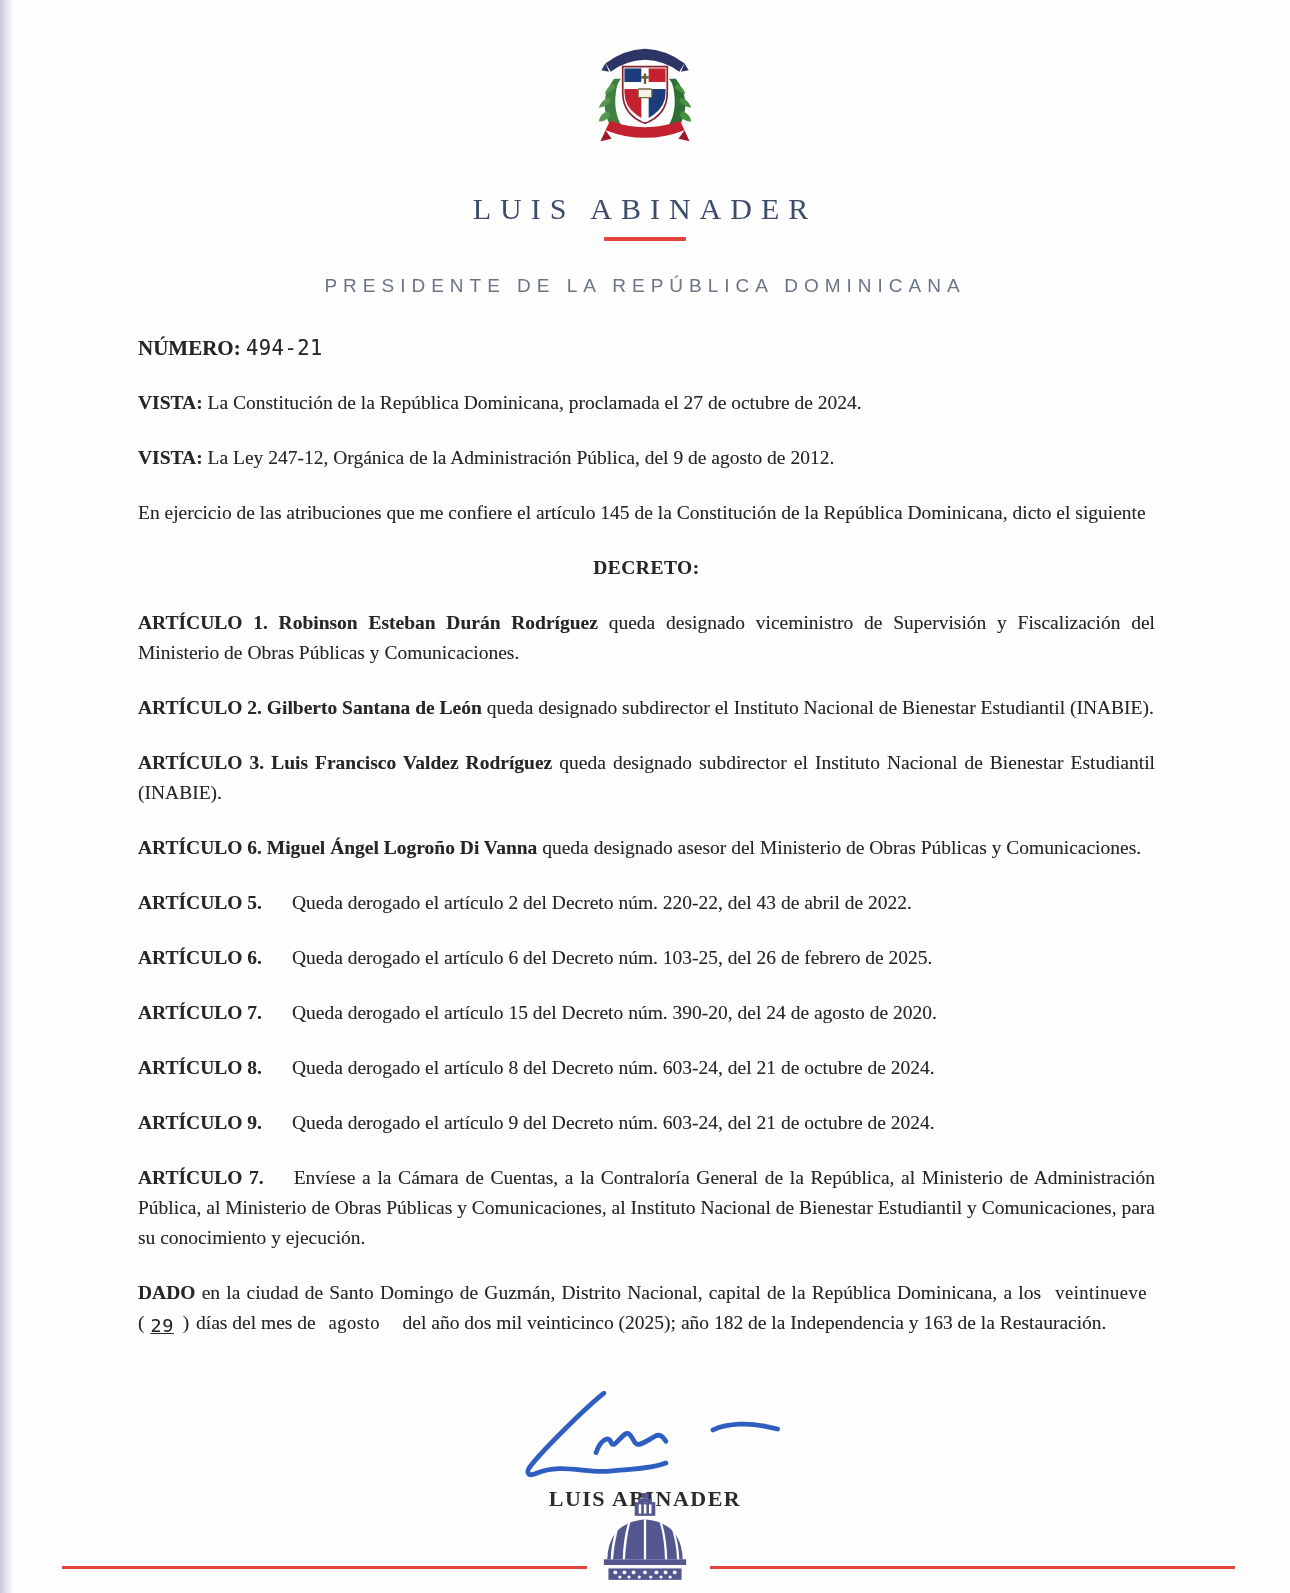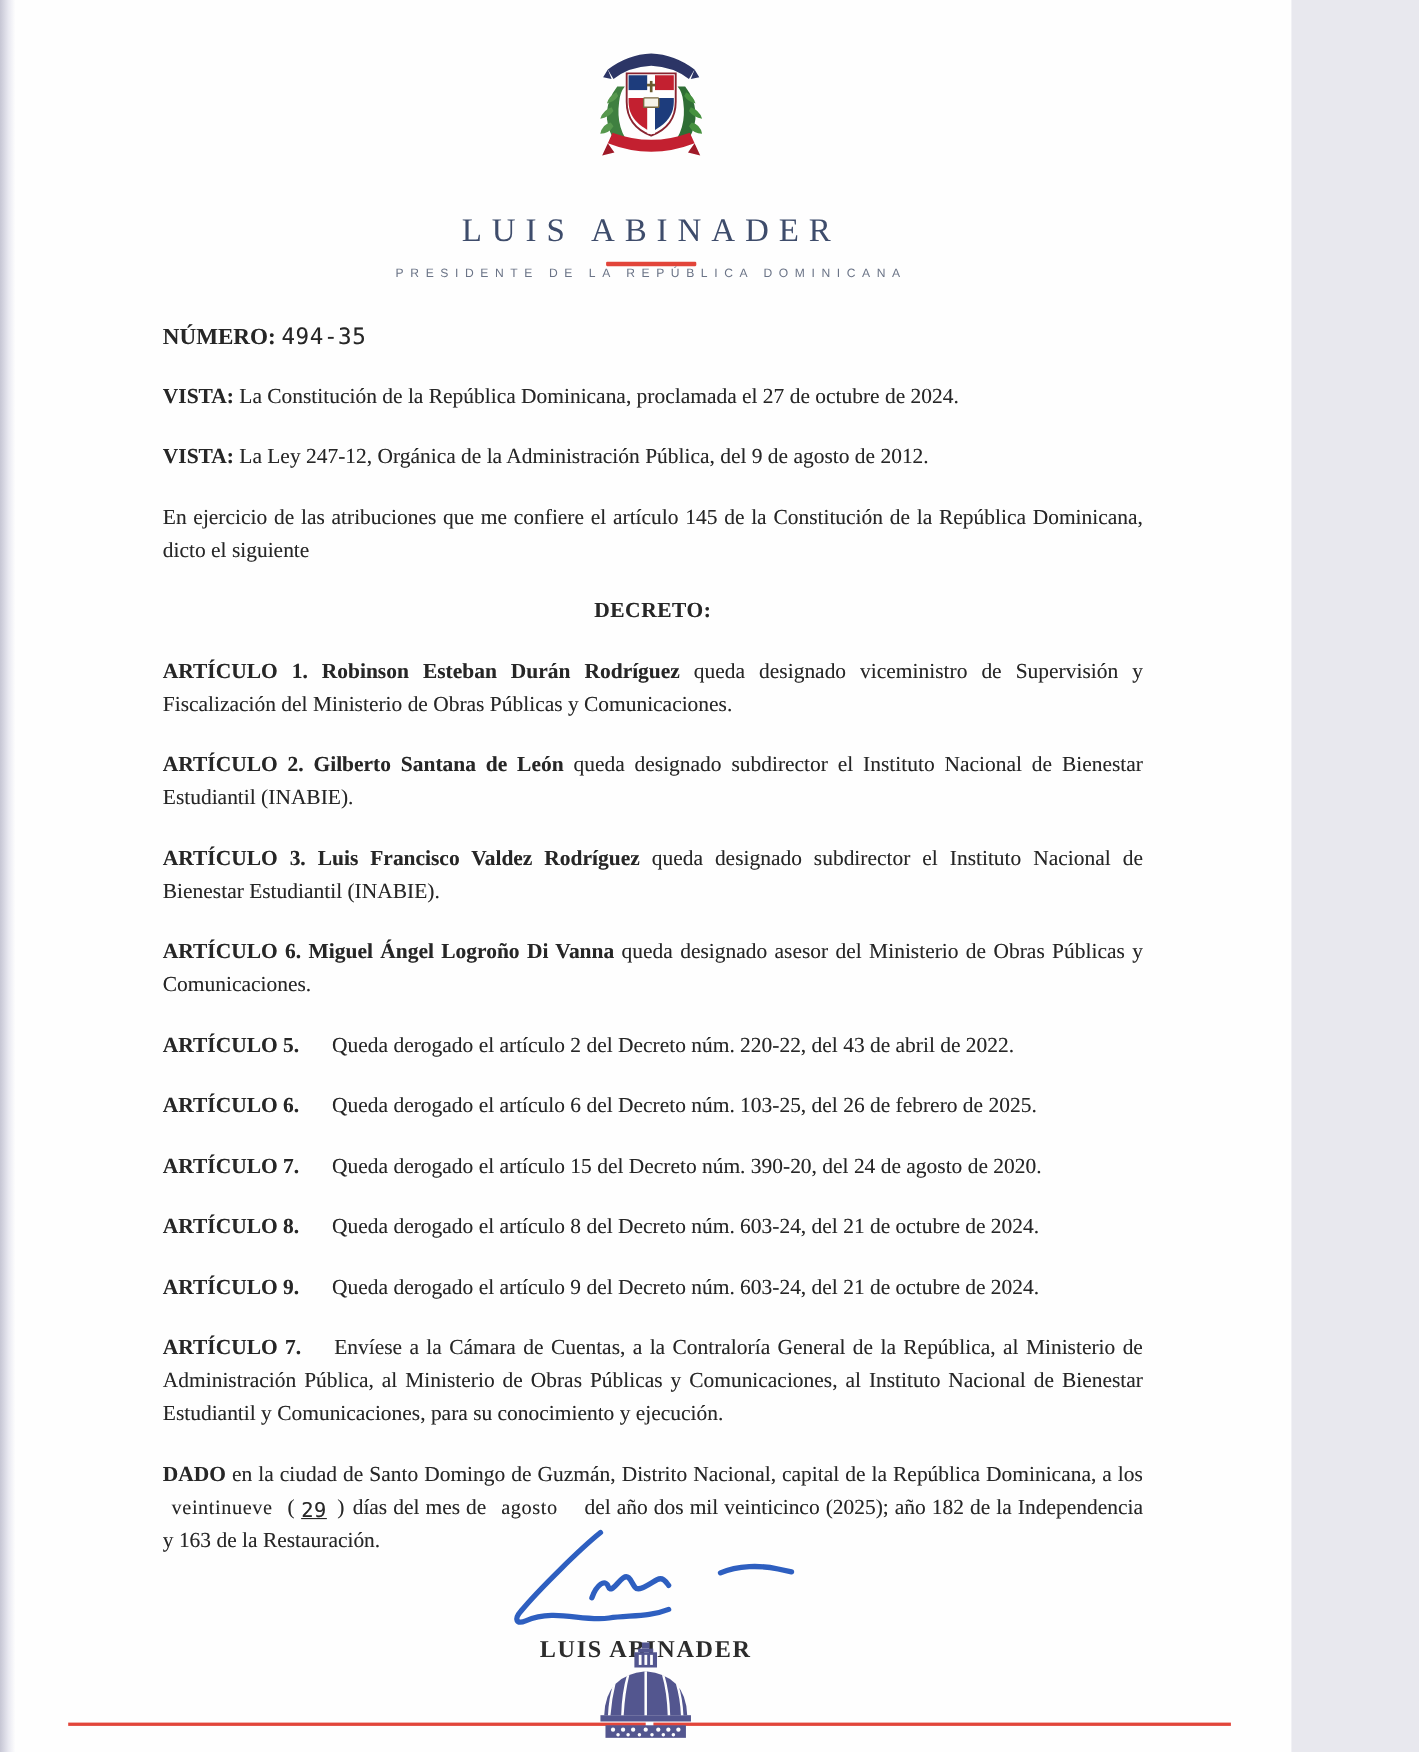--- a/index.html
+++ b/index.html
@@ -1,45 +1,44 @@
 <!DOCTYPE html>
 <html><head>
 <meta charset="utf-8">
 <style>
   html,body{margin:0;padding:0;background:#e8e8ee;}
   .page{
     position:relative;
-    width:1164px;height:1593px;
+    width:1290px;height:1593px;
     background:#fefefe;
     overflow:hidden;
     font-family:"Liberation Serif", serif;
     color:#262626;
-    padding-left:10px;
   }
   .scan-edge{
     position:absolute;left:0;top:0;bottom:0;width:14px;
     background:linear-gradient(to right,#c6c6d4,#e9e9f1 55%,#fefefe);
   }
   
   .header{width:100%;text-align:center;padding-top:40px;}
   .coat{display:inline-block;width:120px;height:122px;}
   .pres-name{
     margin:26px 0 0 0;
     font-size:30px;font-weight:400;
     letter-spacing:9px;
     color:#3e4c6b;
   }
   .red-bar{
     width:82px;height:4px;margin:11px auto 0 auto;
     background:#e2453a;border-radius:1px;
   }
   .pres-subtitle{
-    margin-top:1px;
+    margin-top:34px;
     font-family:"Liberation Sans", sans-serif;
-    font-size:11px;letter-spacing:6px;
+    font-size:19px;letter-spacing:6px;
     color:#6b7487;
   }
   
   .doc{
     margin:36px 135px 0 138px;
     font-size:19.5px;line-height:30px;
     text-shadow:0 0 0.6px rgba(40,40,40,0.35);
   }
   .doc p{margin:0 0 25px 0;}
   .just{text-align:justify;}
@@ -104,21 +103,21 @@
       <path d="M24 100 l-6 13 13 -3 Z M116 100 l6 13 -13 -3 Z" fill="#a01a28"></path>
     </svg>
 
     <div class="pres-name">LUIS ABINADER</div>
     <div class="red-bar"></div>
     <div class="pres-subtitle">PRESIDENTE DE LA REPÚBLICA DOMINICANA</div>
   </div>
 
   <div class="doc">
 
-    <p class="numero-line"><b>NÚMERO:</b> <span class="fill">494-35</span></p>
+    <p class="numero-line"><b>NÚMERO:</b> <span class="fill">494-21</span></p>
 
     <p><b>VISTA:</b> <span>La Constitución de la República Dominicana, proclamada el 27 de octubre de 2024.</span></p>
 
     <p><b>VISTA:</b> <span>La Ley 247-12, Orgánica de la Administración Pública, del 9 de agosto de 2012.</span></p>
 
     <p class="just">En ejercicio de las atribuciones que me confiere el artículo 145 de la Constitución de la República Dominicana, dicto el siguiente</p>
 
     <p class="decreto">DECRETO:</p>
 
     <p class="just"><span class="art-label">ARTÍCULO 1.</span> <b>Robinson Esteban Durán Rodríguez</b> <span>queda designado viceministro de Supervisión y Fiscalización del Ministerio de Obras Públicas y Comunicaciones.</span></p>

